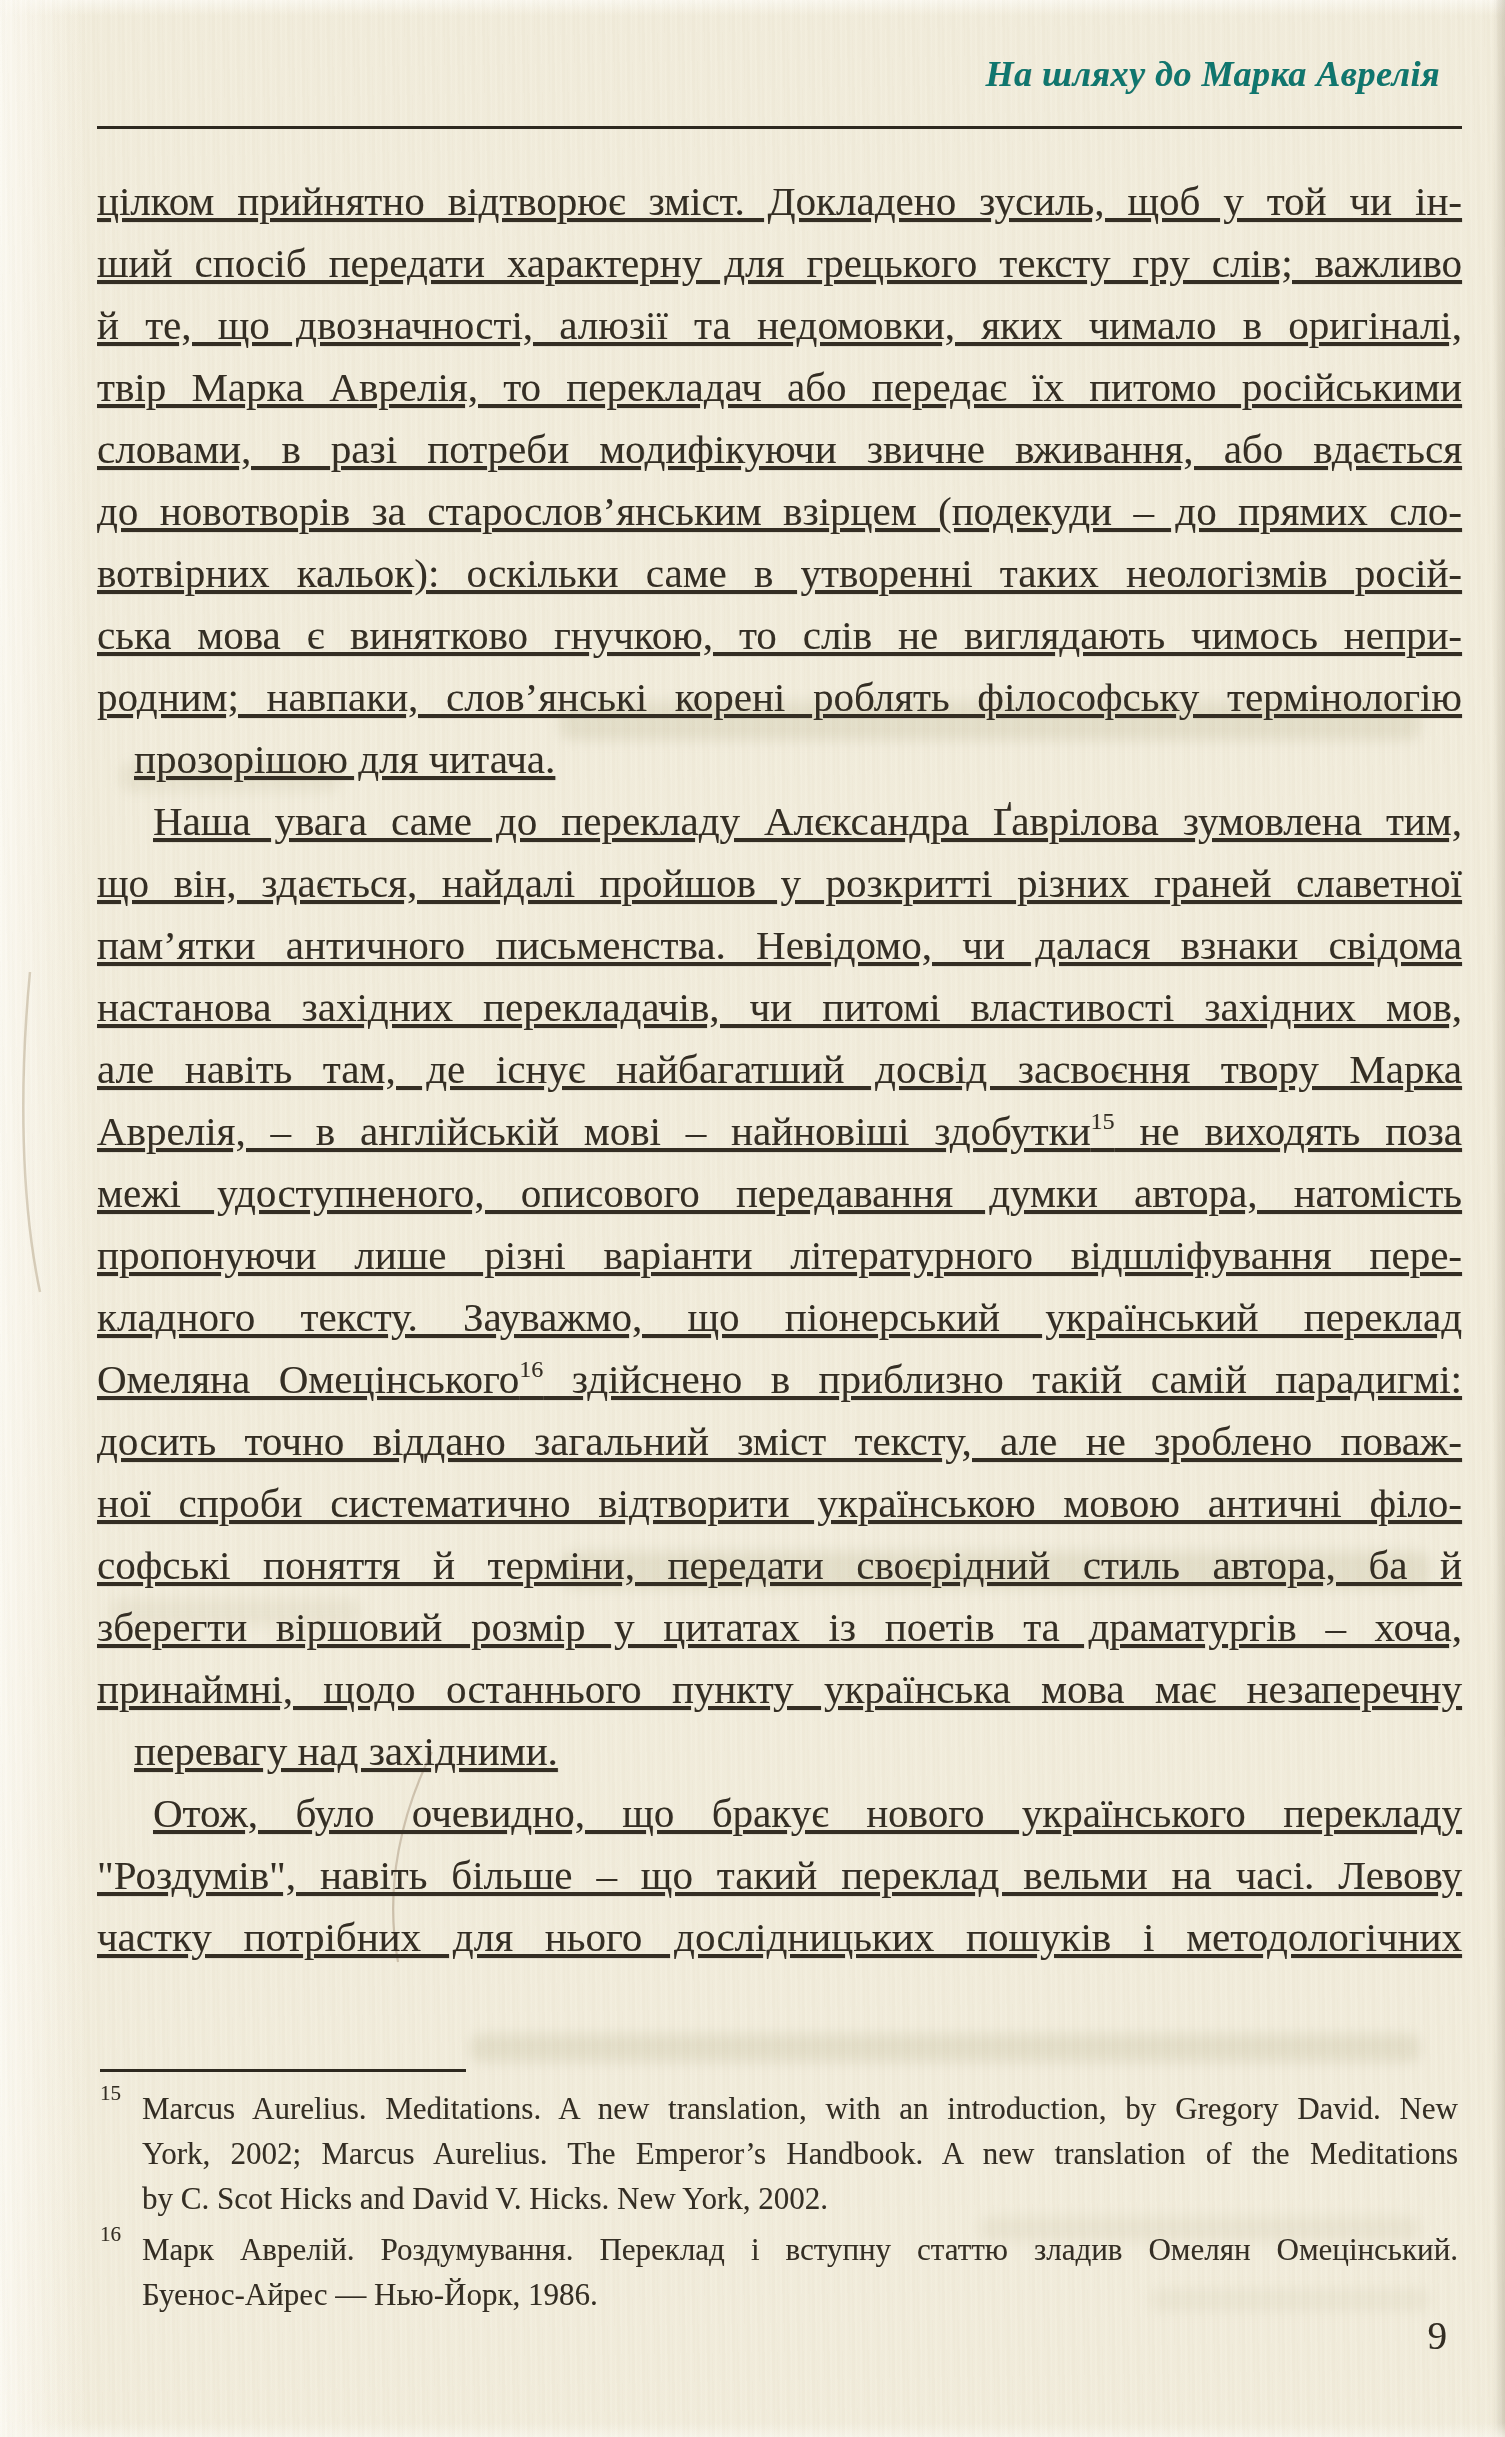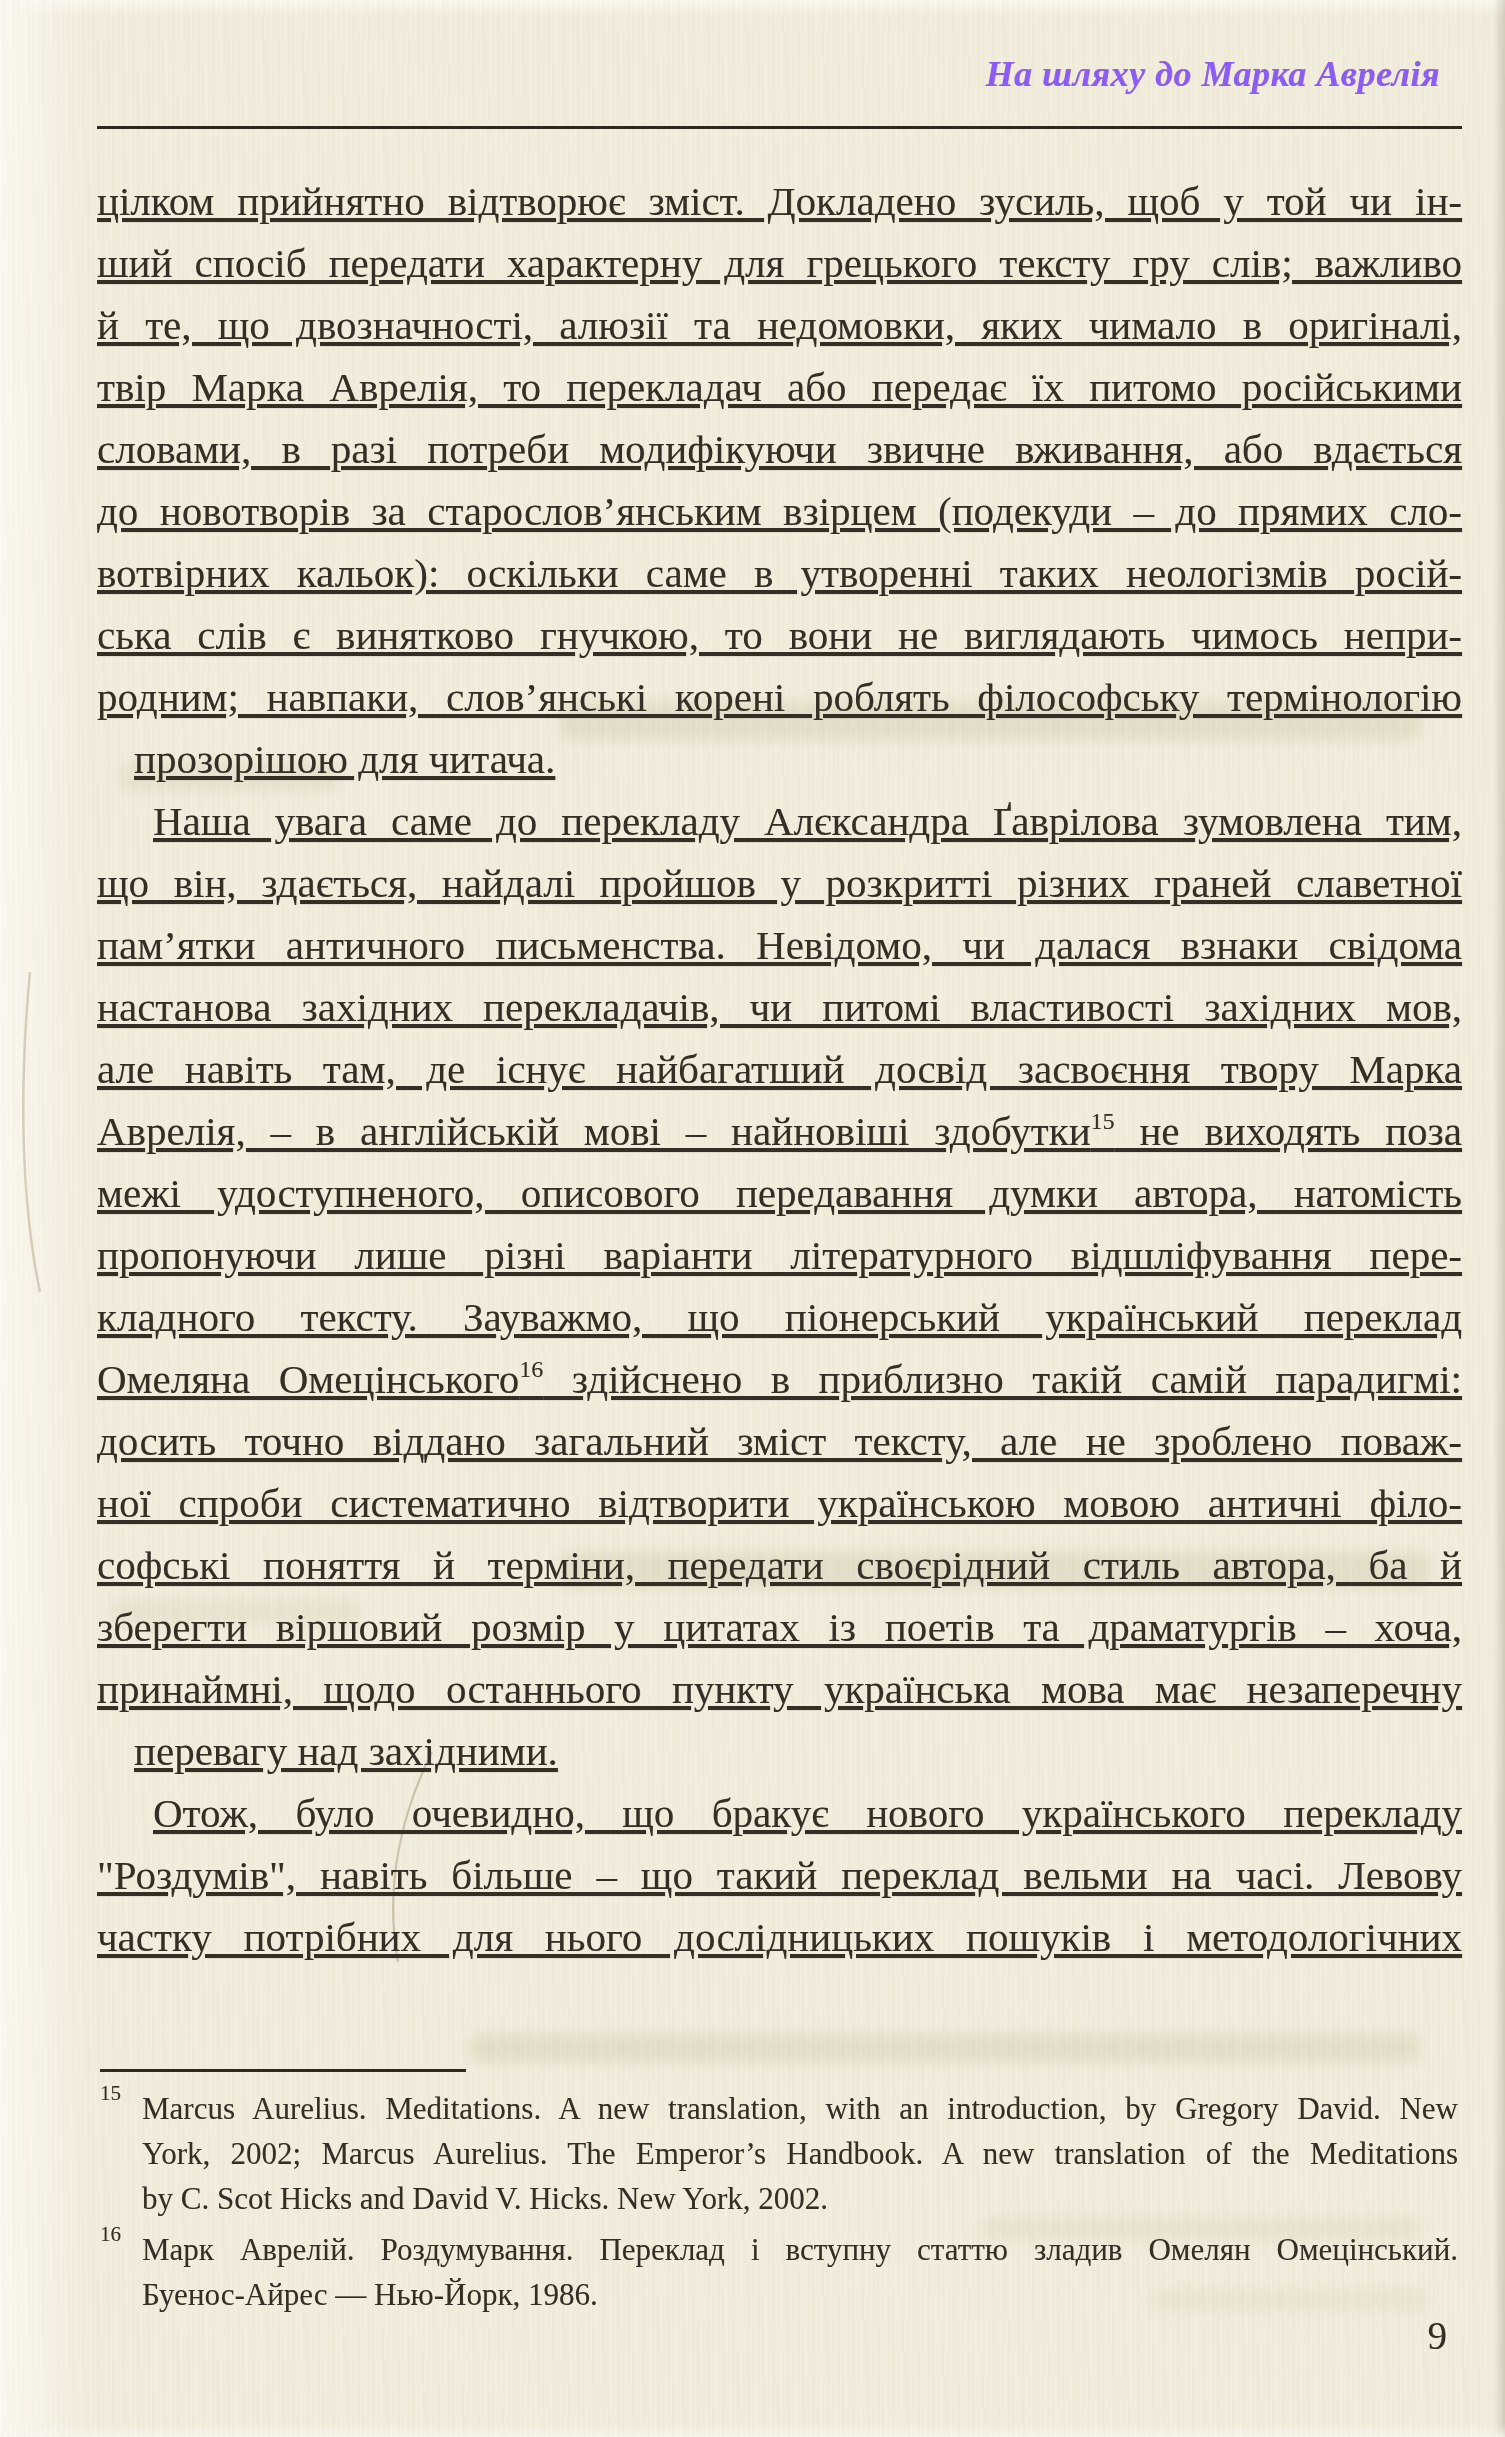--- a/index.html
+++ b/index.html
@@ -35,21 +35,21 @@
   }
   .edge-bottom{
     position:absolute;bottom:0;left:0;right:0;height:14px;z-index:1;
     background:linear-gradient(0deg,rgba(250,248,240,0.7),rgba(250,248,240,0));
   }
 
   .running-header{
     position:absolute;top:52px;left:97px;width:1365px;box-sizing:border-box;
     padding-right:22px;text-align:right;z-index:6;
     font-style:italic;font-weight:bold;font-size:36px;line-height:44px;
-    letter-spacing:0.5px;color:#8b5cf6;
+    letter-spacing:0.5px;color:#0f766e;
     text-shadow:0.3px 0.3px 0.5px rgba(47,42,33,0.35);
   }
   .header-rule{
     position:absolute;top:126px;left:97px;width:1365px;height:3px;
     background:#2e2920;z-index:6;
   }
 
   .body-text{
     position:absolute;top:170px;left:97px;width:1365px;z-index:6;
     font-size:41px;line-height:62px;
@@ -118,21 +118,21 @@
 <div class="header-rule" style="background: rgb(46, 41, 32);"></div>
 
 <div class="body-text">
     <div class="line">цілком прийнятно відтворює зміст. Докладено зусиль, щоб у той чи ін-</div>
     <div class="line">ший спосіб передати характерну для грецького тексту гру слів; важливо</div>
     <div class="line">й те, що двозначності, алюзії та недомовки, яких чимало в оригіналі,</div>
     <div class="line">твір Марка Аврелія, то перекладач або передає їх питомо російськими</div>
     <div class="line">словами, в разі потреби модифікуючи звичне вживання, або вдається</div>
     <div class="line">до новотворів за старослов’янським взірцем (подекуди – до прямих сло-</div>
     <div class="line">вотвірних кальок): оскільки саме в утворенні таких неологізмів росій-</div>
-    <div class="line">ська слів є винятково гнучкою, то вони не виглядають чимось непри-</div>
+    <div class="line">ська мова є винятково гнучкою, то слів не виглядають чимось непри-</div>
     <div class="line">родним; навпаки, слов’янські корені роблять філософську термінологію</div>
     <div class="line para-end">прозорішою для читача.</div>
     <div class="line indent">Наша увага саме до перекладу Алєксандра Ґаврілова зумовлена тим,</div>
     <div class="line">що він, здається, найдалі пройшов у розкритті різних граней славетної</div>
     <div class="line">пам’ятки античного письменства. Невідомо, чи далася взнаки свідома</div>
     <div class="line">настанова західних перекладачів, чи питомі властивості західних мов,</div>
     <div class="line">але навіть там, де існує найбагатший досвід засвоєння твору Марка</div>
     <div class="line">Аврелія, – в англійській мові – найновіші здобутки<sup class="fn-ref">15</sup> не виходять поза</div>
     <div class="line">межі удоступненого, описового передавання думки автора, натомість</div>
     <div class="line">пропонуючи лише різні варіанти літературного відшліфування пере-</div>

